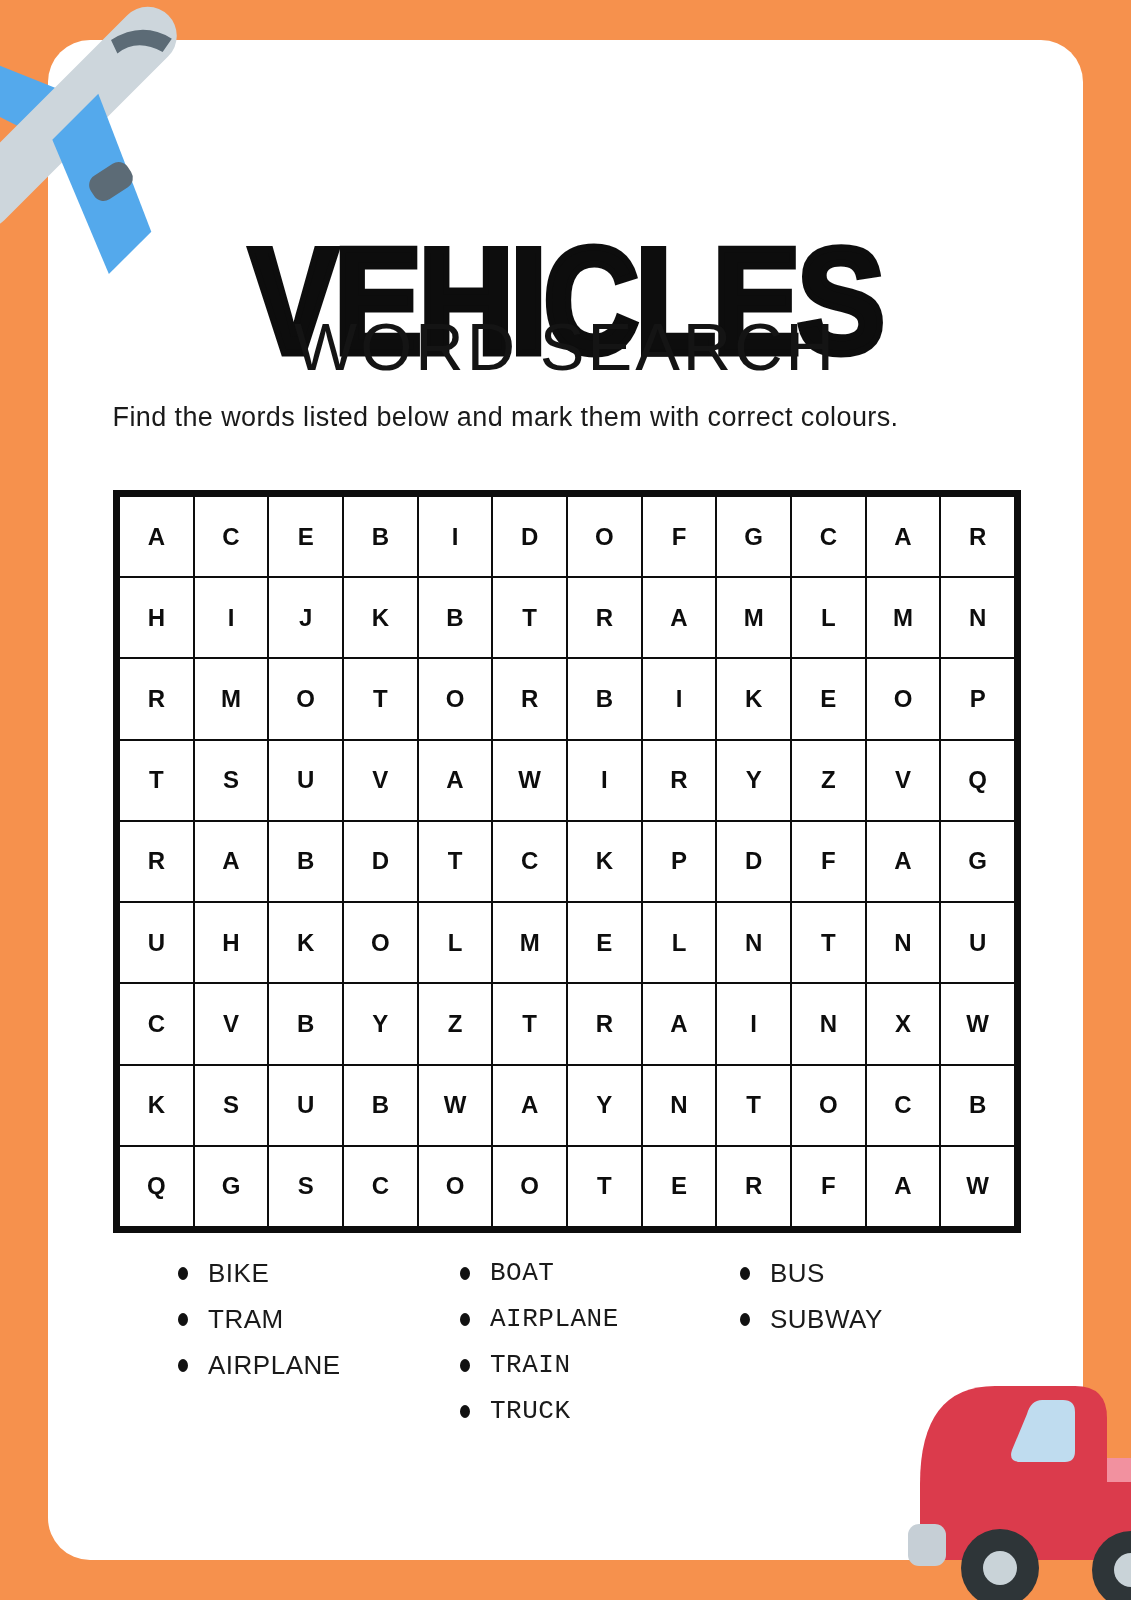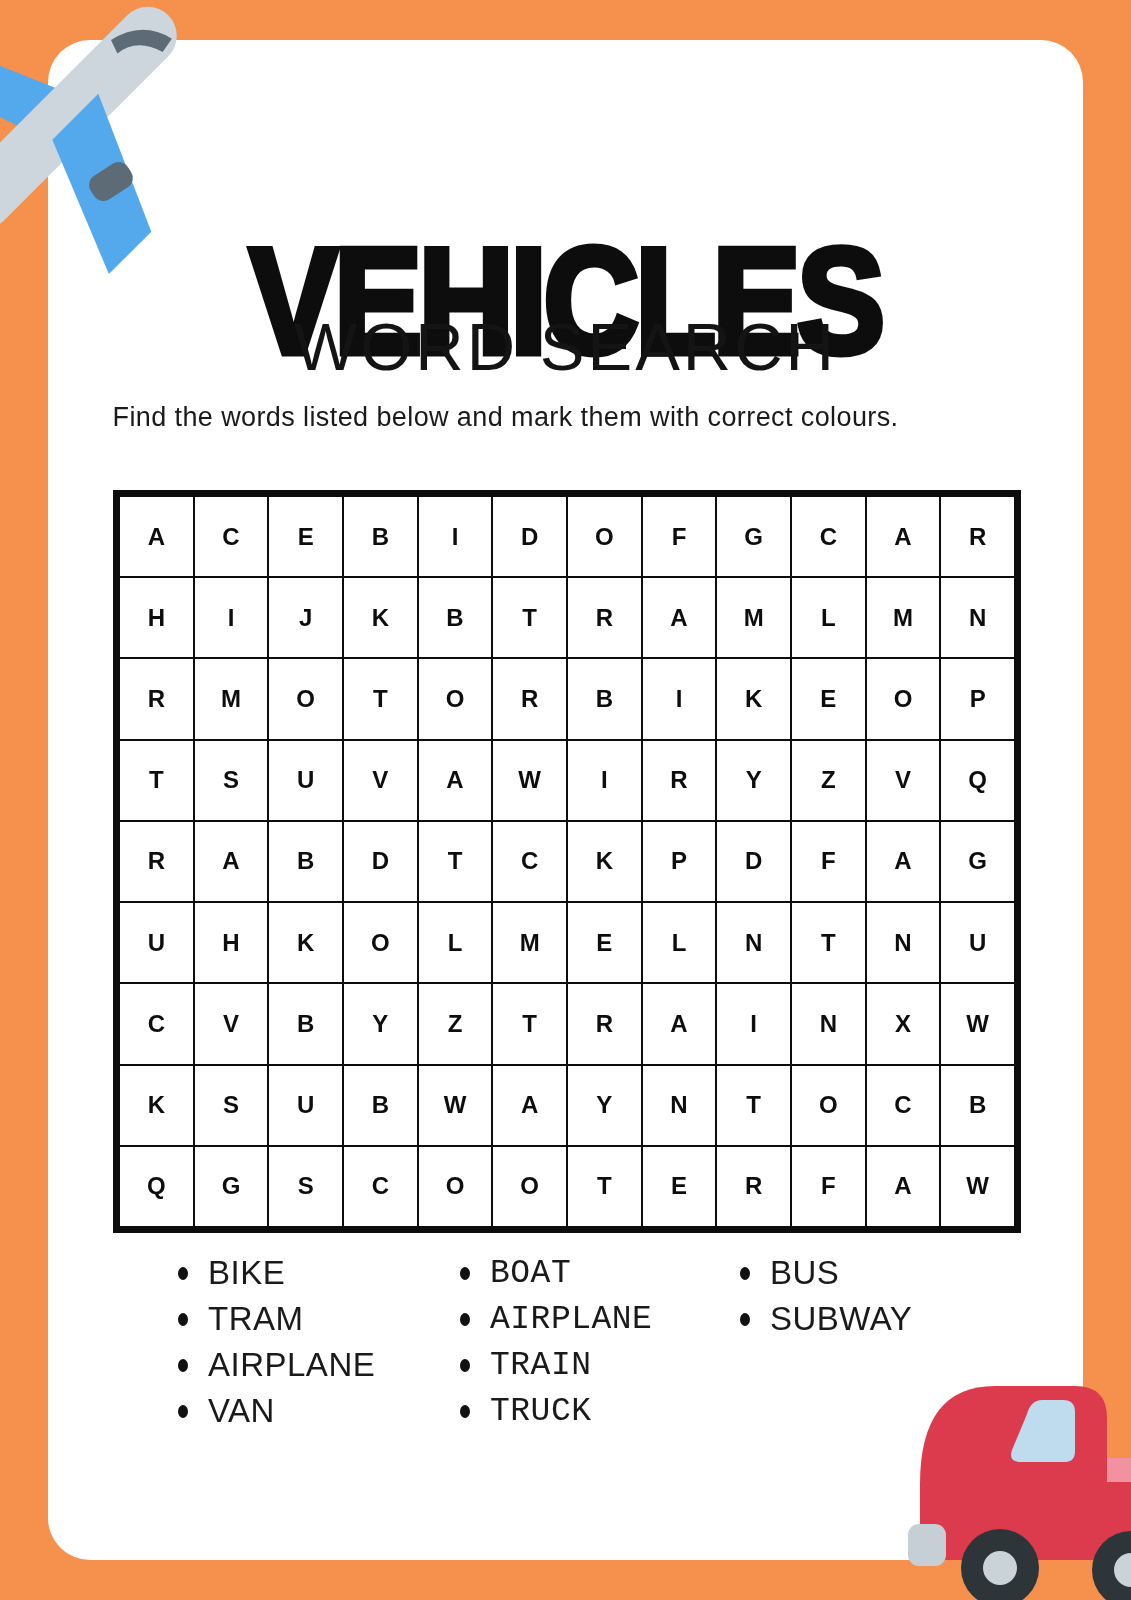--- a/index.html
+++ b/index.html
@@ -87,21 +87,21 @@
     list-style:none;
     margin:0;padding:0;
   }
   .word-col.c1{left:130px;}
   .word-col.c2{left:412px;font-family:Liberation Mono, monospace;}
   .word-col.c3{left:692px;}
   .word-col li{
     display:flex;
     align-items:center;
     height:46px;
-    font-size:33px;
+    font-size:26px;
     letter-spacing:0.5px;
     color:#1a1a1a;
   }
   .bullet{
     width:10px;height:13px;
     border-radius:50%;
     background:#111;
     margin-right:20px;
     flex:0 0 auto;
   }
@@ -234,24 +234,20 @@
         <span>BIKE</span>
       </li>
       <li>
         <span class="bullet"></span>
         <span>TRAM</span>
       </li>
       <li>
         <span class="bullet"></span>
         <span>AIRPLANE</span>
       </li>
-      <li>
-        <span class="bullet"></span>
-        <span>VAN</span>
-      </li>
     </ul>
   <ul class="word-col c2">
       <li>
         <span class="bullet"></span>
         <span>BOAT</span>
       </li>
       <li>
         <span class="bullet"></span>
         <span>AIRPLANE</span>
       </li>

